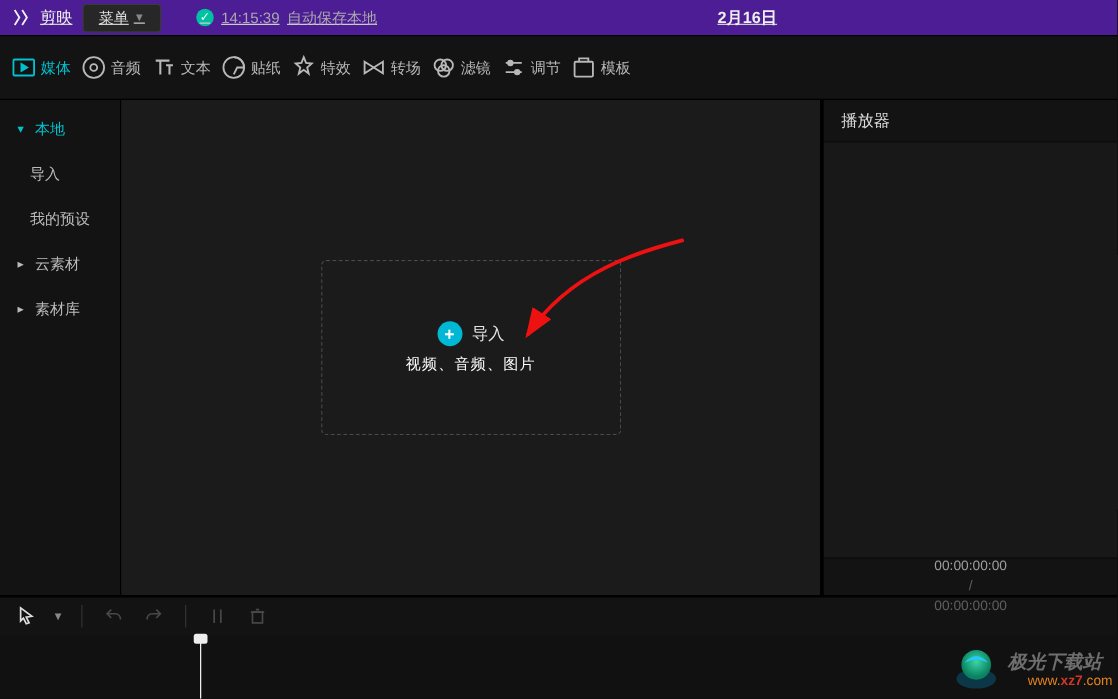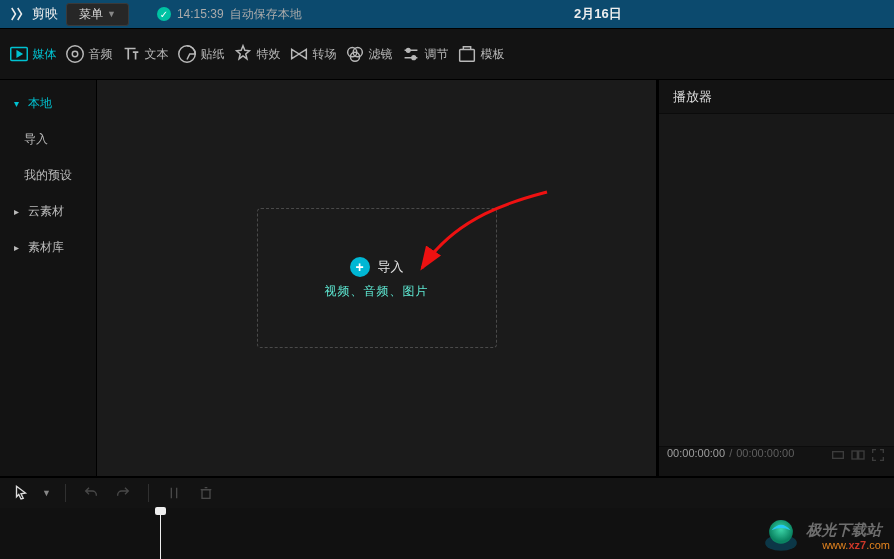--- a/index.html
+++ b/index.html
@@ -13,21 +13,22 @@
     font-size: 12px;
     position: relative;
   }
   
   .topbar {
     height: 28px;
     display: flex;
     align-items: center;
     padding: 0 8px;
     gap: 8px;
-    background: #0c4a6e;
+    background: #4c1d95;
+    text-decoration: underline;
   }
   .logo {
     display: flex;
     align-items: center;
     gap: 6px;
     color: #eee;
     font-size: 13px;
   }
   .logo-svg { width: 18px; height: 18px; }
   .menu-btn {
@@ -117,43 +118,44 @@
     cursor:pointer;
   }
   .import-row { display:flex; align-items:center; gap:8px; }
   .plus-badge {
     width:20px; height:20px; border-radius:50%;
     background:#00b7d4;
     display:flex; align-items:center; justify-content:center;
     color:#fff; font-size:14px; font-weight:bold;
   }
   .import-label { color:#e5e5e5; font-size:13px; }
-  .import-hint { color:#5eead4; font-size:12px; letter-spacing:1px; }
+  .import-hint { color:#ffffff; font-size:12px; letter-spacing:1px; }
 
   
   .red-arrow { position:absolute; top:110px; left:320px; width:145px; height:84px; pointer-events:none; }
 
   
   .player {
     width:235px;
     background:#131313;
     display:flex;
     flex-direction:column;
   }
   .player-header { height:34px; display:flex; align-items:center; padding-left:14px; font-size:13px; color:#ddd; border-bottom:1px solid #0b0b0b; }
   .player-body { flex:1; background:#181818; }
   .player-controls {
     height:30px;
     display:flex;
-    align-items:flex-start;
+    align-items:center;
     padding:0 8px;
     gap:4px;
     color:#5f5f5f;
     font-size:11px;
     border-top:1px solid #0c0c0c;
+    flex-direction:column;
   }
   .time-cur { color:#9f9f9f; }
   .player-controls .gap { flex:1; }
   .mini-icon { width:16px; height:16px; opacity:.35; }
 
   
   .timeline-toolbar {
     height:32px;
     background:#131313;
     border-top:2px solid #000;

